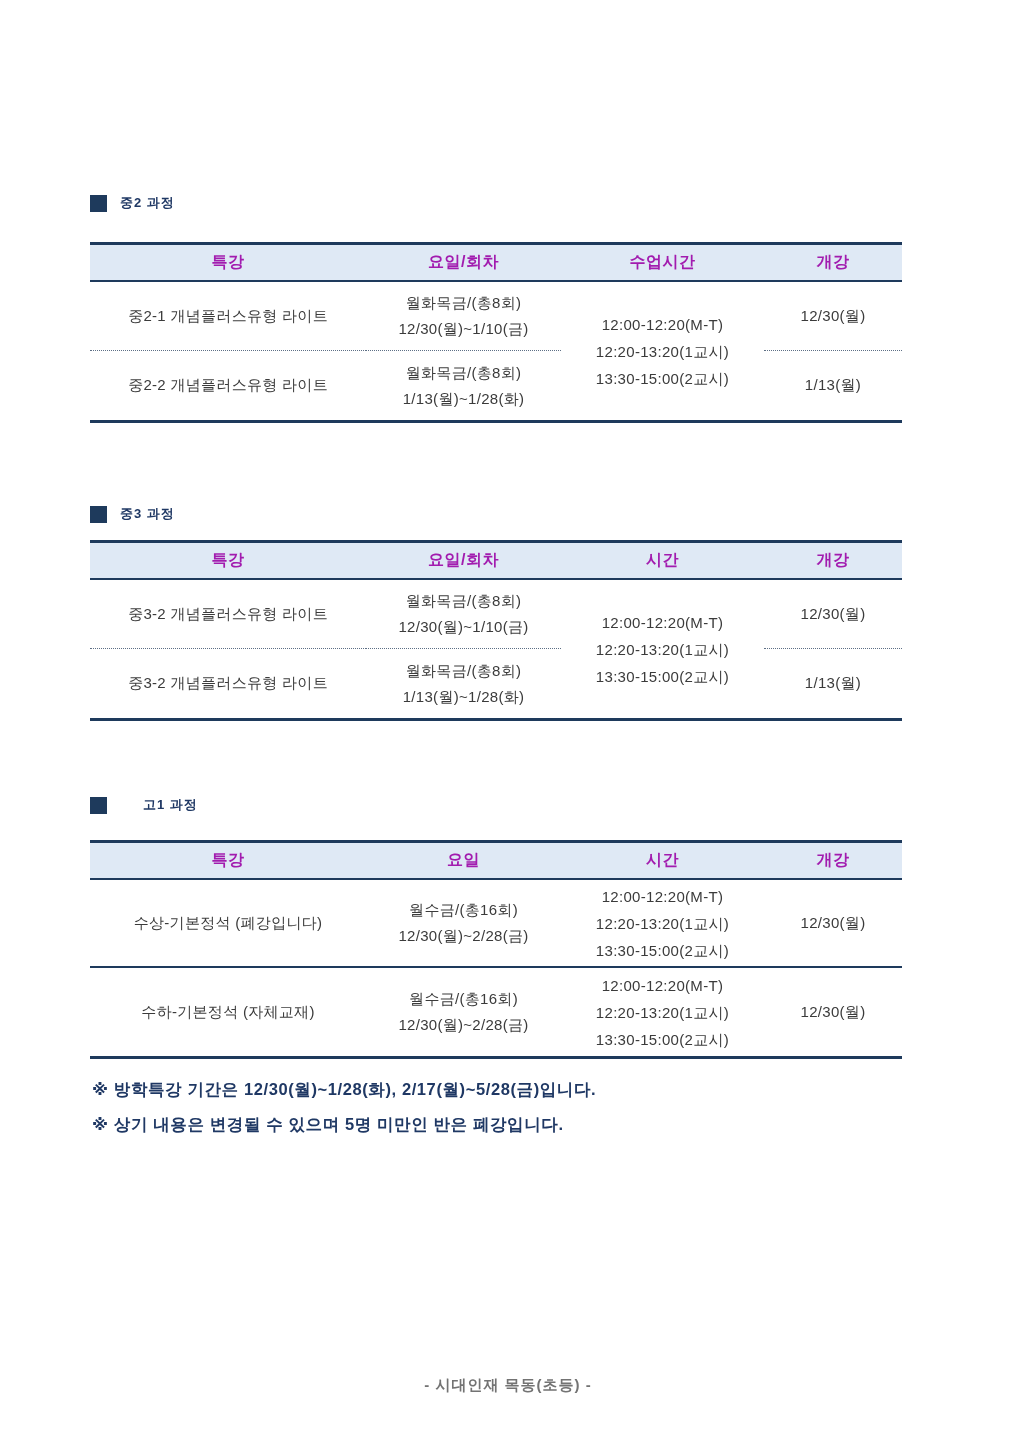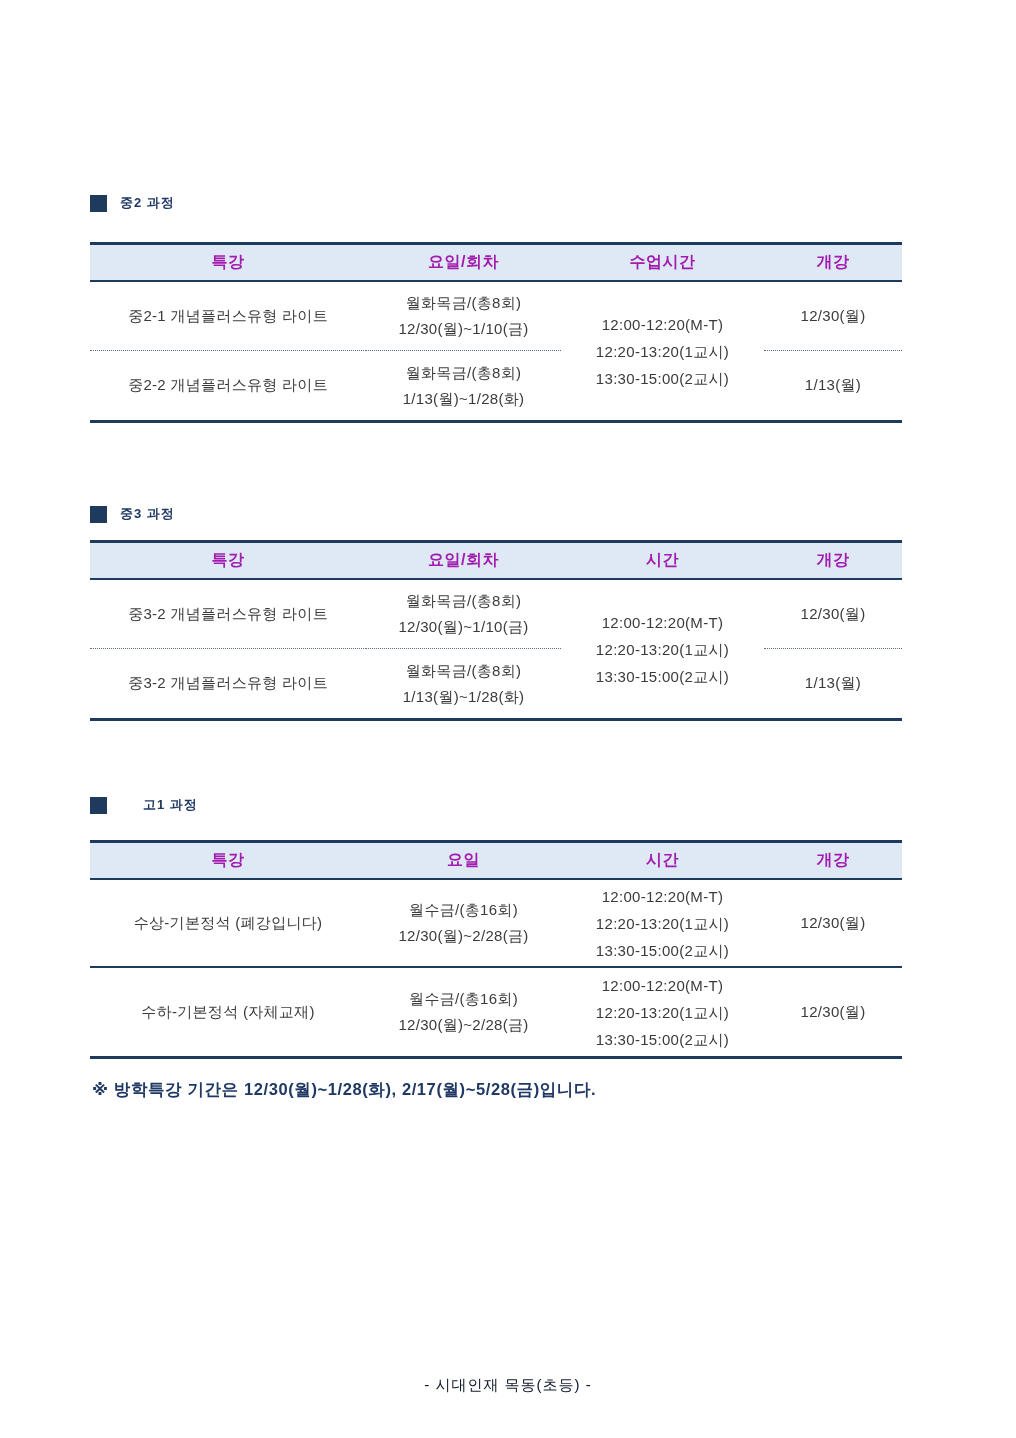--- a/index.html
+++ b/index.html
@@ -52,22 +52,22 @@
   
   .notes { position: absolute; left: 92px; top: 1072px; }
   .note {
     font-size: 16.5px; font-weight: 600; color: #1F3864;
     line-height: 35px; letter-spacing: 0.6px;
   }
 
   
   .footer {
     position: absolute; left: 0; top: 1376px; width: 100%;
-    text-align: center; font-size: 15px; font-weight: 400;
-    color: #0f172a; letter-spacing: 1px;
+    text-align: center; font-size: 15px; font-weight: 700;
+    color: #737373; letter-spacing: 1px;
   }
 
   
   #sec1-title { top: 194px; }
   #sec1-table { top: 242px; }
   #sec2-title { top: 505px; }
   #sec2-table { top: 540px; }
   #sec3-title { top: 796px; gap: 36px; }
   #sec3-table { top: 840px; }
 </style>
@@ -211,17 +211,18 @@
           <div class="tln">12:20-13:20(1교시)</div>
           <div class="tln">13:30-15:00(2교시)</div>
         </td>
         <td>12/30(월)</td>
       </tr>
     </tbody>
   </table>
 
   <div class="notes">
     <div class="note">※ 방학특강 기간은 12/30(월)~1/28(화), 2/17(월)~5/28(금)입니다.</div>
+    <div class="note">※ 상기 내용은 변경될 수 있으며 5명 미만인 반은 폐강입니다.</div>
   </div>
 
   <div class="footer">- 시대인재 목동(초등) -</div>
 
 </div>
 
 </body></html>

